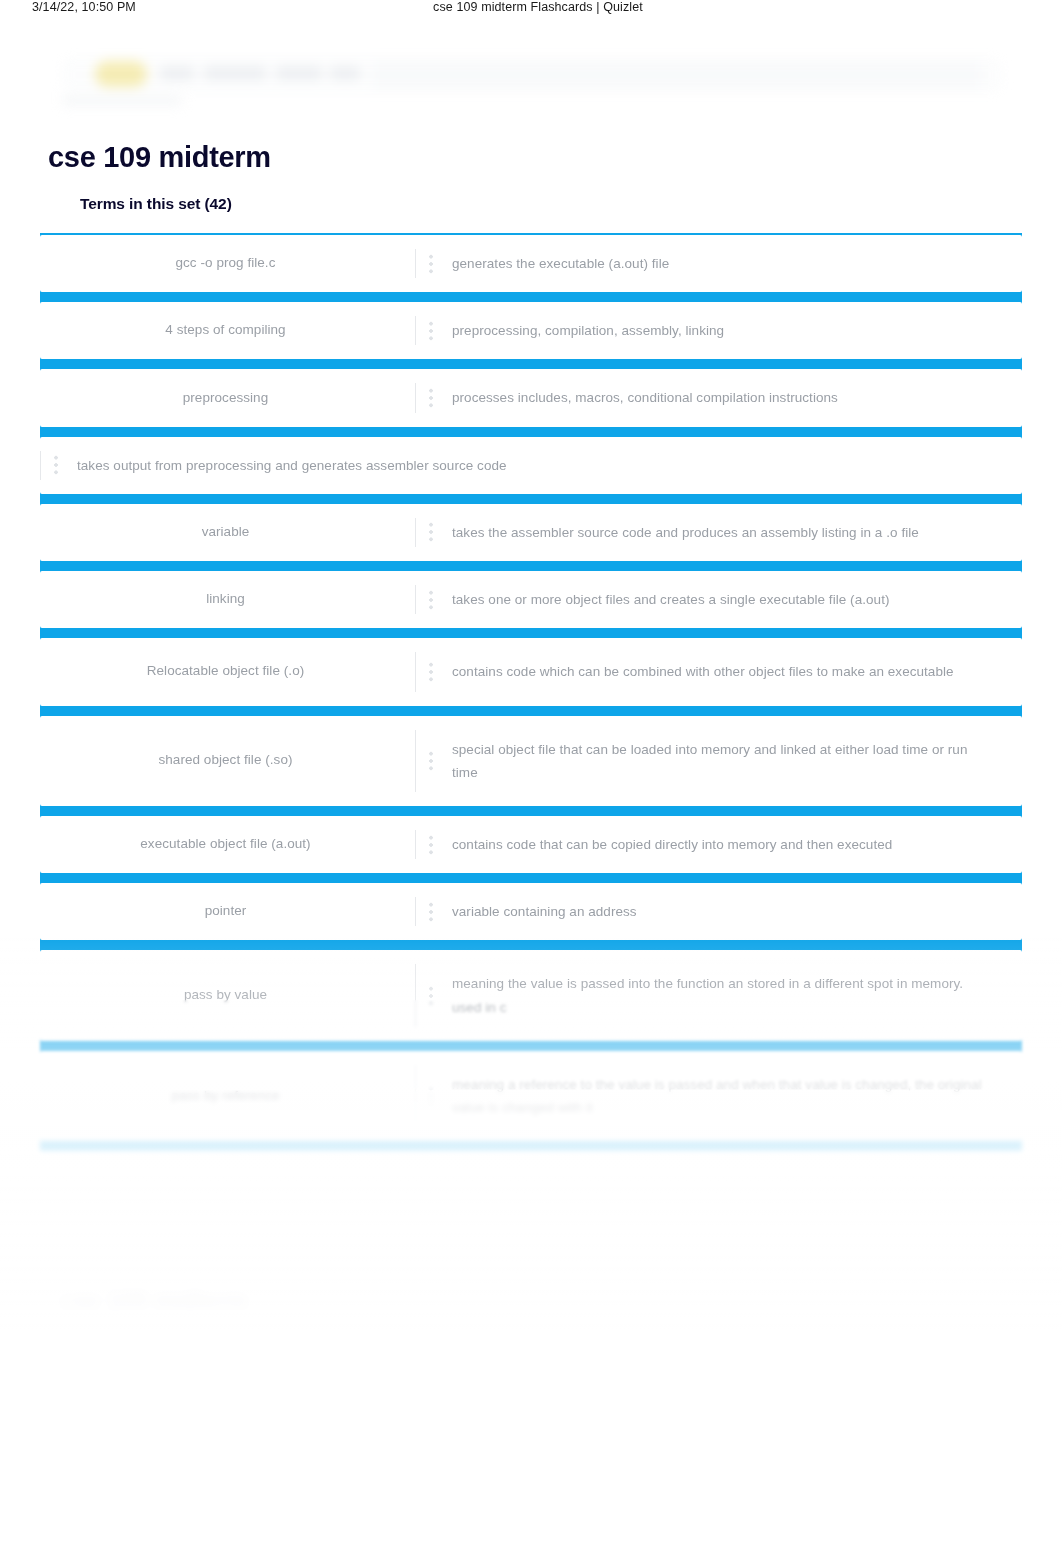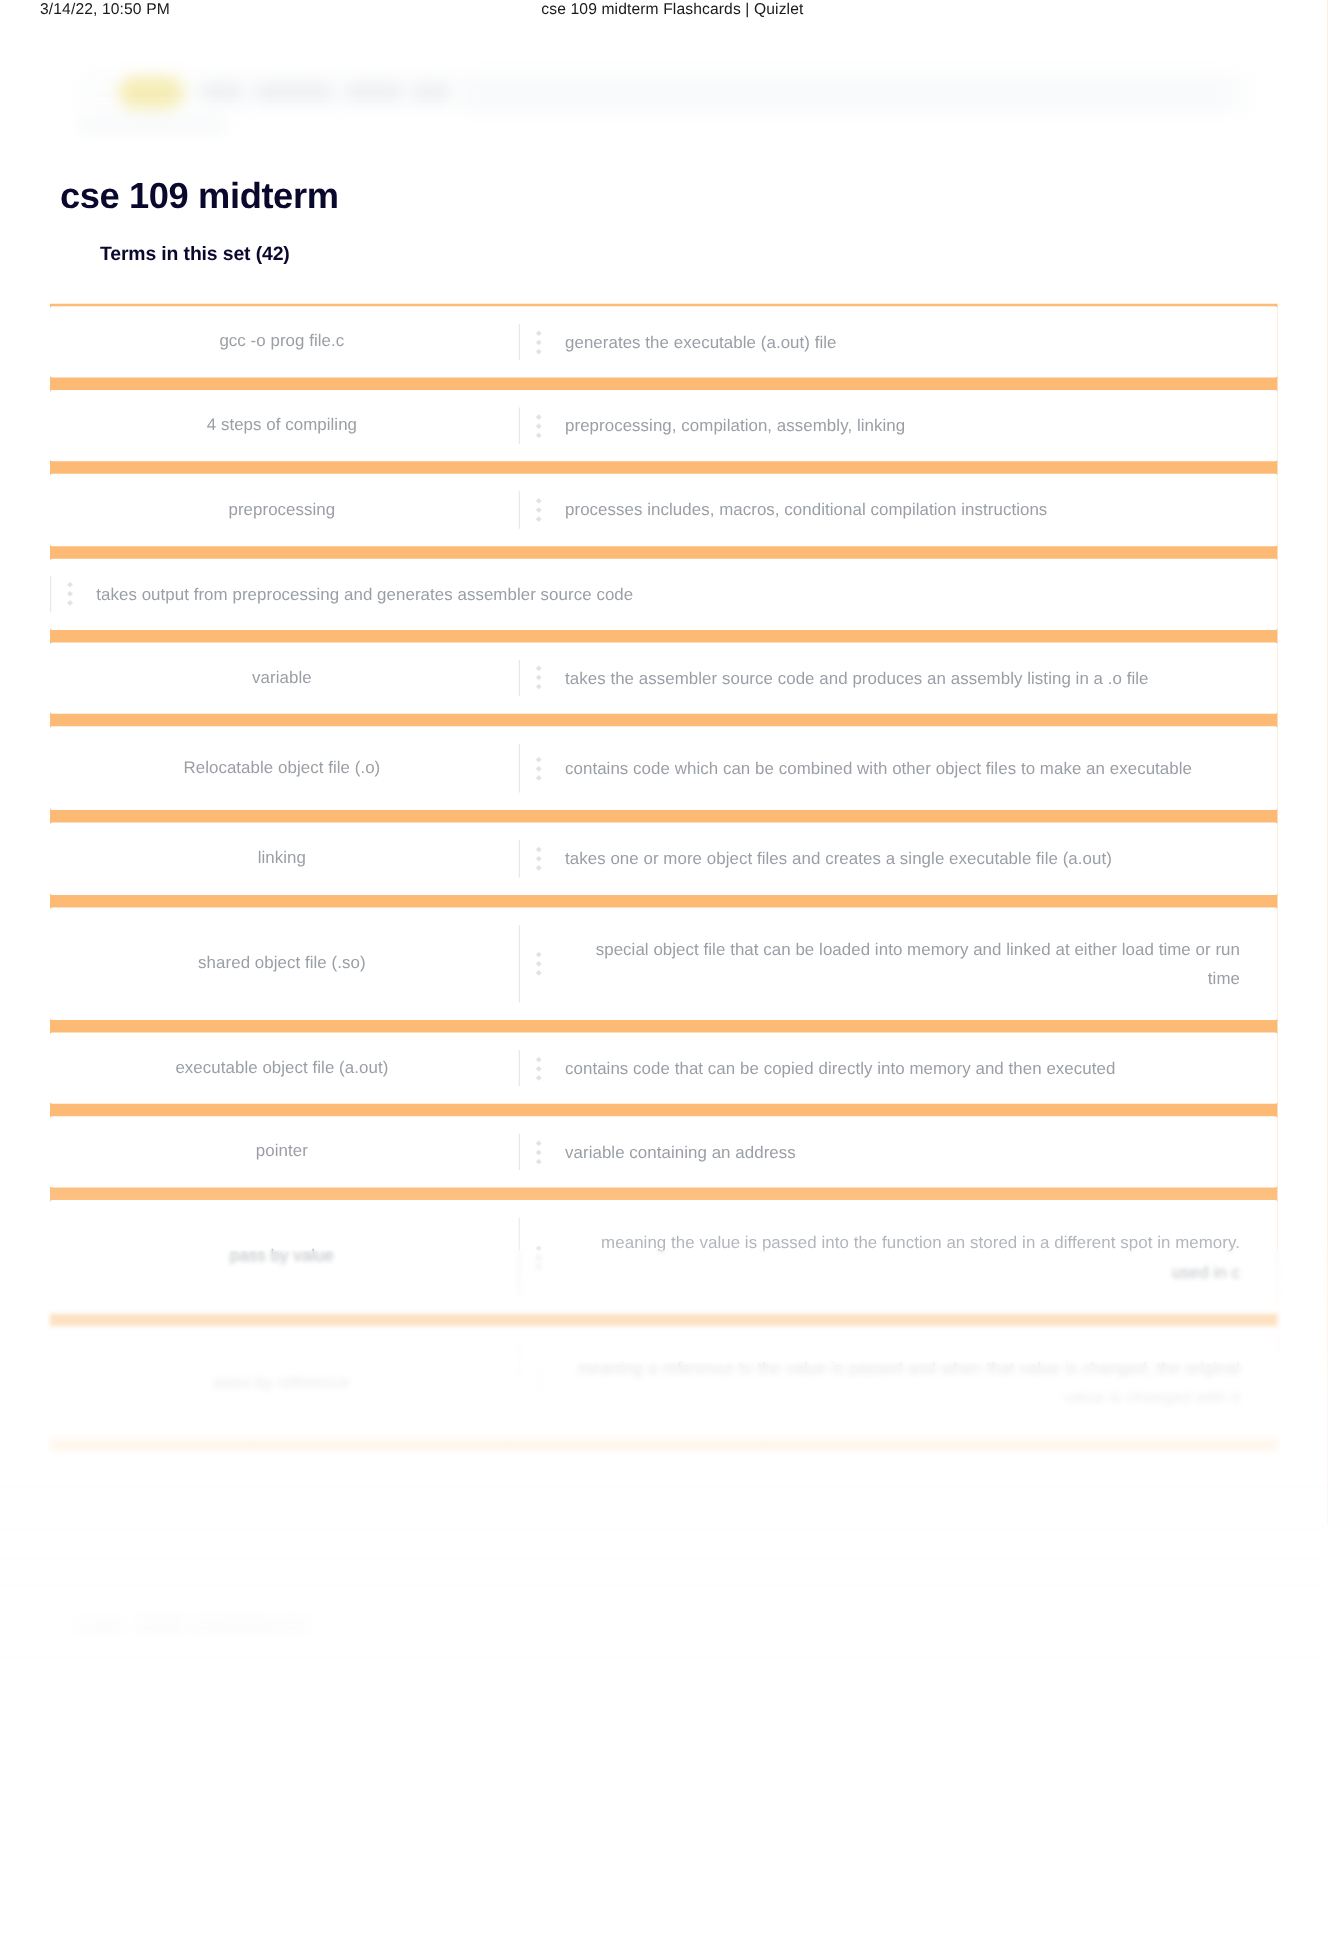--- a/index.html
+++ b/index.html
@@ -107,23 +107,23 @@
     font-size: 15.5px;
     font-weight: bold;
     color: #0a092d;
     letter-spacing: -0.1px;
     margin-left: 32px;
   }
 
   
   .terms-table {
     position: absolute;
-    left: 40px; top: 243px;
+    left: 40px; top: 233px;
     width: 982px;
-    background: #fdba74;
+    background: #0ea5e9;
     padding-top: 2px;
   }
 
   .term-row {
     position: relative;
     display: flex;
     align-items: stretch;
     width: 982px;
     background: #ffffff;
     margin-bottom: 10px;
@@ -164,21 +164,20 @@
     background:
       radial-gradient(circle, #d9dde1 45%, transparent 46%) 0 0/4px 7.33px repeat-y;
     opacity: 0.85;
   }
 
   .cell-def {
     flex: 1 1 auto;
     display: flex;
     align-items: center;
     padding: 17px 30px 17px 4px;
-    text-align: right;
   }
   .cell-def span {
     font-size: 13.5px;
     color: #9a9fa6;
     line-height: 1.72;
     letter-spacing: 0.05px;
   }
 
   
   .term-row.tall .cell-term,
@@ -307,42 +306,42 @@
         <span>variable</span>
       </div>
       <div class="col-divider"></div>
       <div class="drag-handle">
         <div class="dots"></div>
       </div>
       <div class="cell-def">
         <span>takes the assembler source code and produces an assembly listing in a .o file</span>
       </div>
     </div>
+    <div class="term-row">
+      <div class="cell-term">
+        <span>linking</span>
+      </div>
+      <div class="col-divider"></div>
+      <div class="drag-handle">
+        <div class="dots"></div>
+      </div>
+      <div class="cell-def">
+        <span>takes one or more object files and creates a single executable file (a.out)</span>
+      </div>
+    </div>
     <div class="term-row tall">
       <div class="cell-term">
         <span>Relocatable object file (.o)</span>
       </div>
       <div class="col-divider"></div>
       <div class="drag-handle">
         <div class="dots"></div>
       </div>
       <div class="cell-def">
         <span>contains code which can be combined with other object files to make an executable</span>
-      </div>
-    </div>
-    <div class="term-row">
-      <div class="cell-term">
-        <span>linking</span>
-      </div>
-      <div class="col-divider"></div>
-      <div class="drag-handle">
-        <div class="dots"></div>
-      </div>
-      <div class="cell-def">
-        <span>takes one or more object files and creates a single executable file (a.out)</span>
       </div>
     </div>
     <div class="term-row tall">
       <div class="cell-term">
         <span>shared object file (.so)</span>
       </div>
       <div class="col-divider"></div>
       <div class="drag-handle">
         <div class="dots"></div>
       </div>

